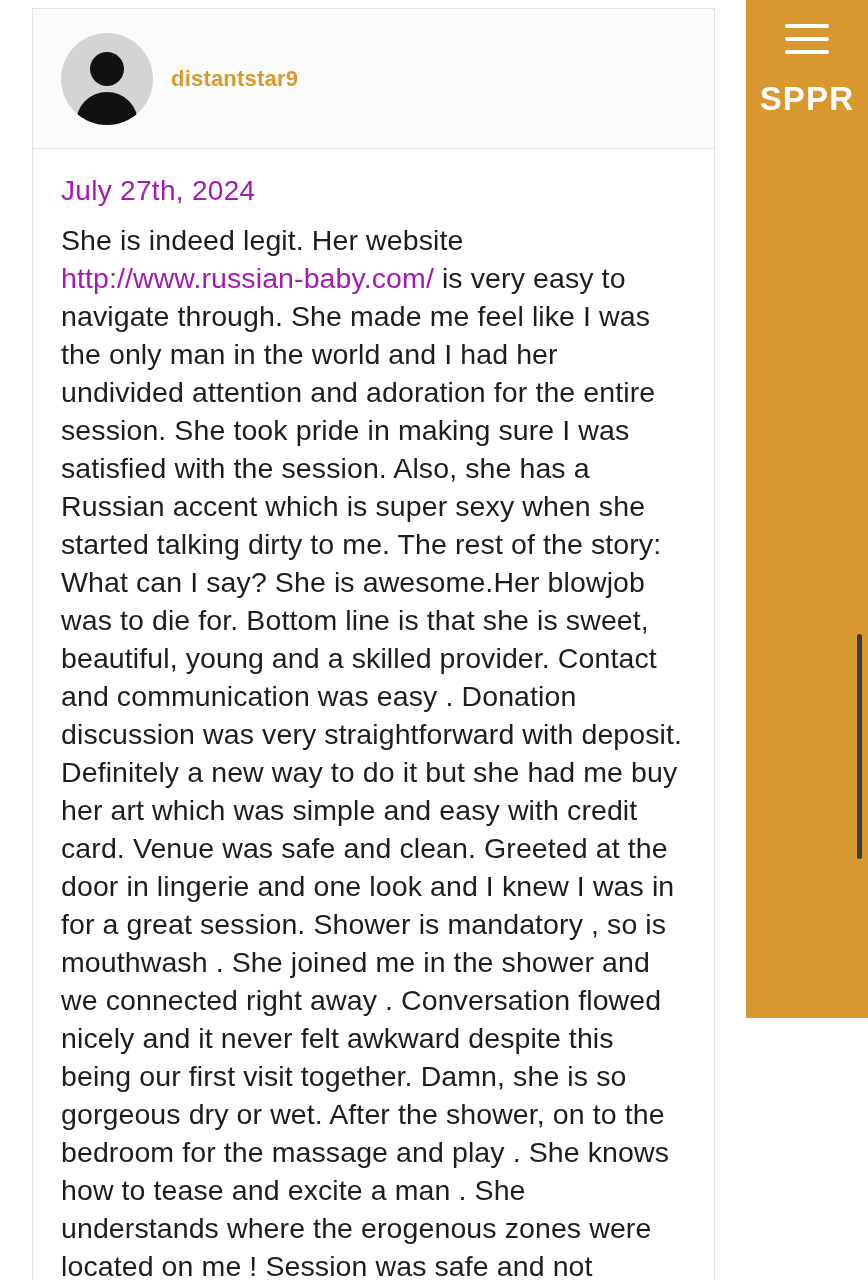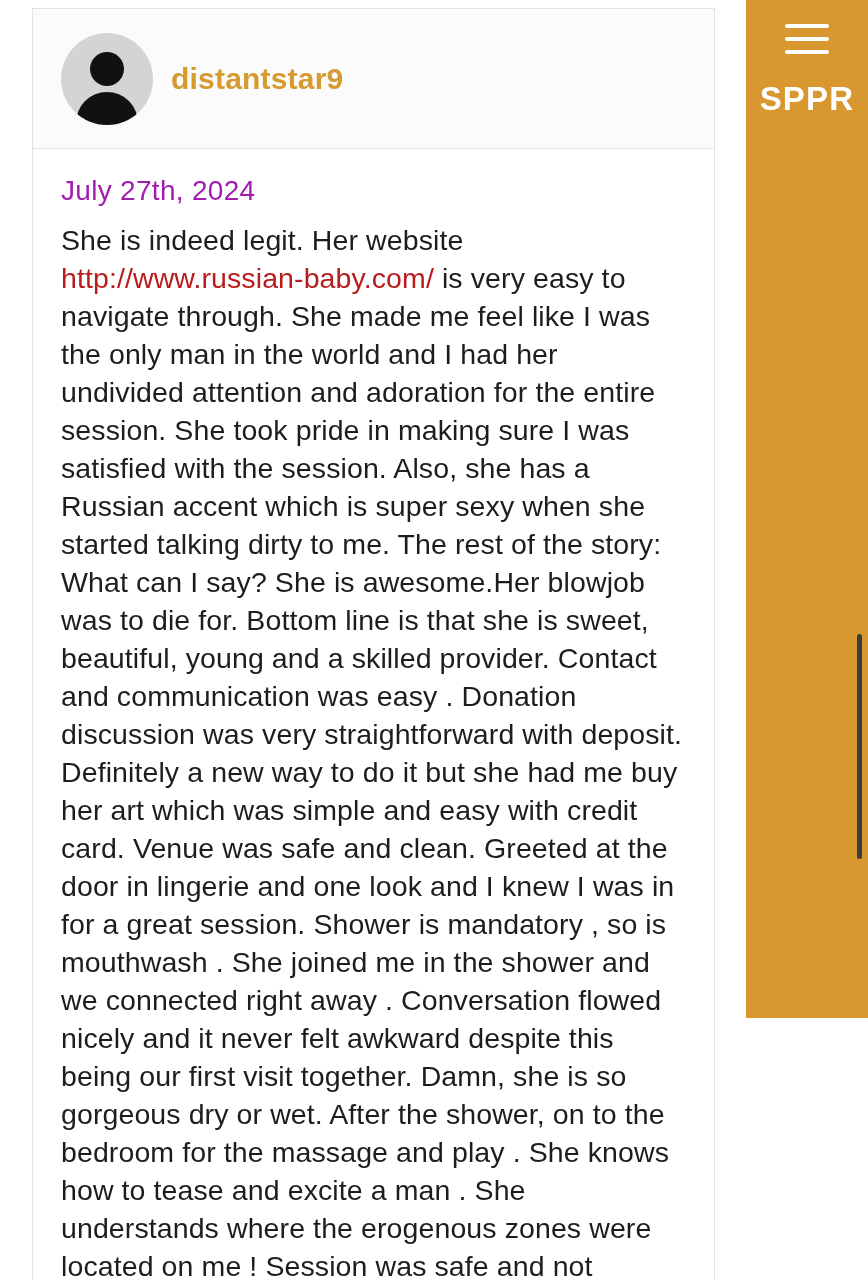--- a/index.html
+++ b/index.html
@@ -72,21 +72,21 @@
     width: 62px;
     height: 40px;
     border-radius: 31px 31px 0 0;
     background: #111111;
     left: 15px;
     top: 59px;
   }
 
   .username {
     color: #d69a2e;
-    font-size: 30px;
+    font-size: 22px;
     font-weight: bold;
     letter-spacing: 0.2px;
   }
 
   .card-body {
     padding: 26px 28px 0 28px;
   }
 
   .review-date {
     color: #a21caf;
@@ -97,21 +97,21 @@
 
   .review-text {
     color: #1d1d1d;
     font-size: 28.5px;
     line-height: 38px;
     letter-spacing: 0.1px;
     word-wrap: break-word;
   }
 
   .review-link {
-    color: #b91c1c;
+    color: #a21caf;
     text-decoration: none;
   }
 
   
   .rail {
     width: 122px;
     height: 1018px;
     background: #d9982f;
     position: relative;
     flex: none;

